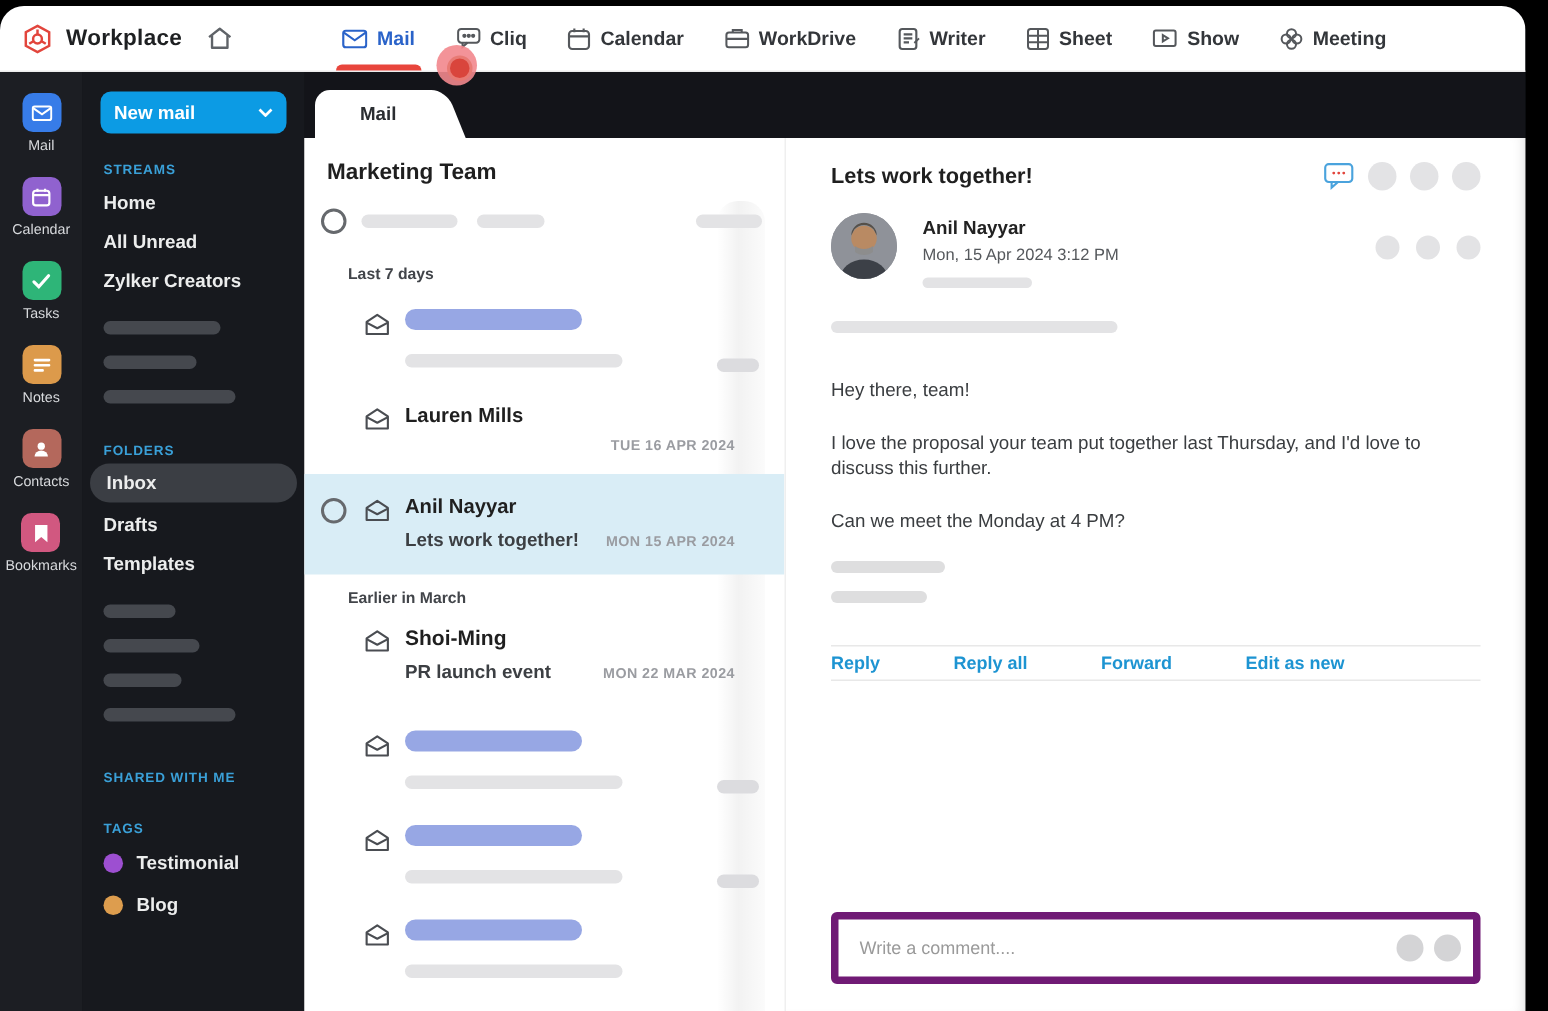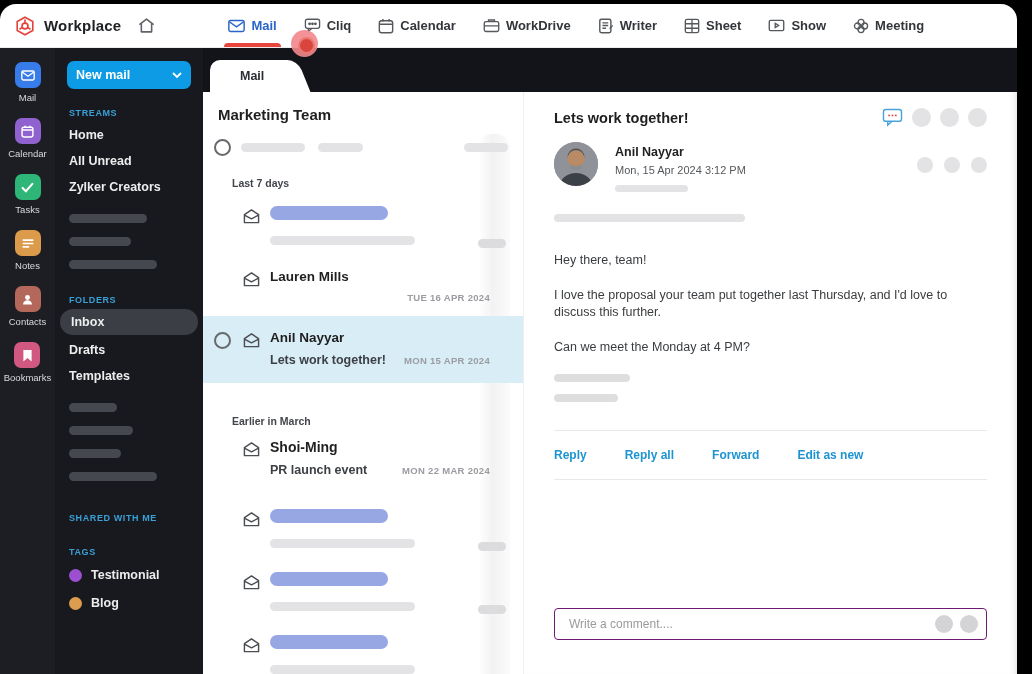--- a/index.html
+++ b/index.html
@@ -105,25 +105,25 @@
   .meta-bar { width:73px; height:7px; border-radius:4px; background:#e3e3e5; margin-top:9px; }
   .sender-icons { margin-left:auto; display:flex; gap:11px; padding-top:15px; }
   .circle-sm { width:16px; height:16px; border-radius:50%; background:#e3e3e5; cursor:pointer; }
   .long-bar { width:191px; height:8px; border-radius:4px; background:#e3e3e5; margin-top:22px; }
   .mail-body { margin-top:30px; font-size:12.5px; color:#3a3d40; line-height:1.35; }
   .mail-body p { margin-bottom:18px; max-width:435px; }
   .sig-bar1 { width:76px; height:8px; border-radius:4px; background:#dededf; margin-top:6px; }
   .sig-bar2 { width:64px; height:8px; border-radius:4px; background:#dededf; margin-top:12px; }
   .hr { height:1px; background:#e8e8e8; }
   .hr.top { margin-top:28px; }
-  .actions { display:flex; gap:0; align-items:center; height:48px; }
+  .actions { display:flex; gap:11px; align-items:center; height:22px; }
   .action-link { font-size:12px; font-weight:bold; color:#1d94d2; cursor:pointer; }
   .action-link + .action-link { margin-left:38px; }
-  .comment-box { position:absolute; left:30px; right:30px; top:516px; height:32px;
-                 border:1px solid #701a75; border-radius:4px; display:flex;
+  .comment-box { position:absolute; left:30px; right:30px; top:516px; height:48px;
+                 border:5px solid #701a75; border-radius:4px; display:flex;
                  align-items:center; padding:0 8px 0 14px; background:#fff; }
   .comment-input { border:none; outline:none; flex:1; font-size:12px; color:#333;
                    font-family:"Liberation Sans","DejaVu Sans",sans-serif; }
   .comment-input::placeholder { color:#9a9a9a; }
   .comment-icons { display:flex; gap:7px; }
   .circle-xs { width:18px; height:18px; border-radius:50%; background:#d4d4d6; cursor:pointer; }
 
   
   .click-ind { position:absolute; left:291px; top:30px; width:27px; height:27px;
                border-radius:50%; background:rgba(242,135,141,0.9); z-index:60; }
@@ -375,21 +375,21 @@
                   <path d="M2.5 7.5 L10 11.5 L17.5 7.5"></path>
                 </svg>
             </span>
             <div class="sender">Anil Nayyar</div>
             <div class="subj-row">
               <span class="subject">Lets work together!</span>
               <span class="mdate">MON 15 APR 2024</span>
             </div>
           </div>
 
-          <div class="group-label" style="margin-top:32px">Earlier in March</div>
+          <div class="group-label" style="margin-top:10px">Earlier in March</div>
 
           <div class="mrow" style="padding-top:6px">
             <span class="env" style="top:8px">
               <svg width="19" height="17" viewBox="0 0 20 18" fill="none" stroke="#4a4d52" stroke-width="1.5" stroke-linejoin="round">
                   <path d="M2.5 7 L10 2 L17.5 7 V15.5 H2.5 Z"></path>
                   <path d="M2.5 7.5 L10 11.5 L17.5 7.5"></path>
                 </svg>
             </span>
             <div class="sender" style="font-size:14px">Shoi-Ming</div>
             <div class="subj-row">

